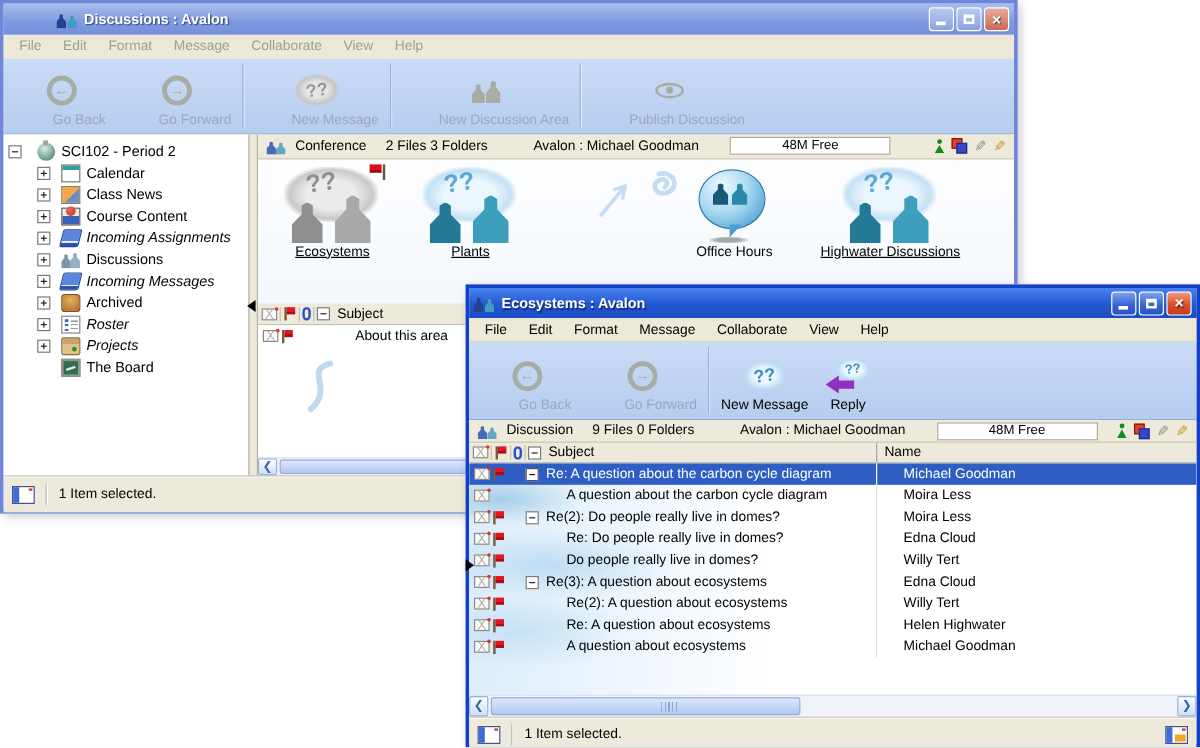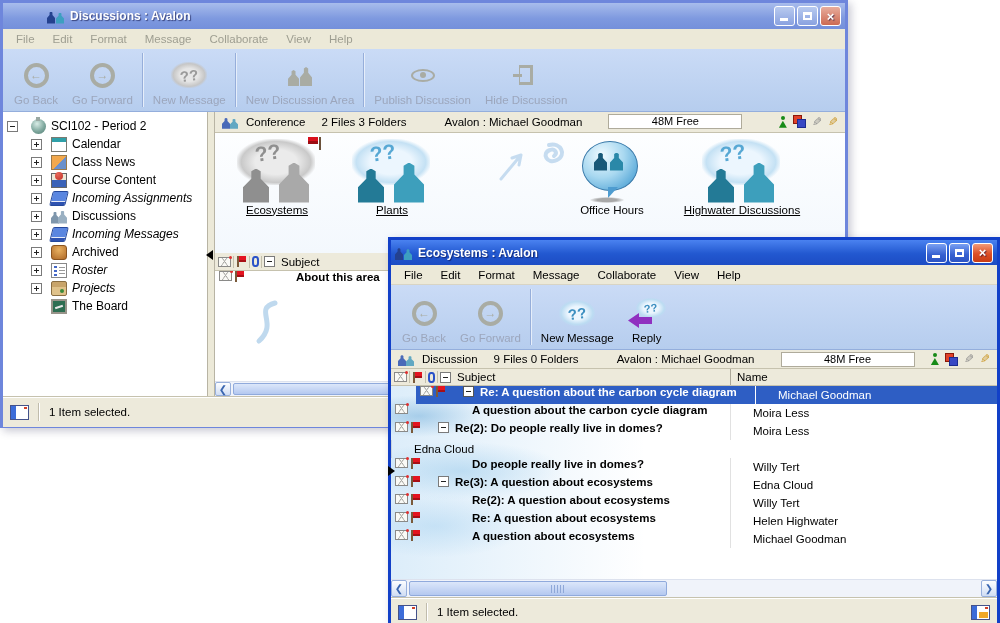--- a/index.html
+++ b/index.html
@@ -36,21 +36,21 @@
   #win-back .menubar{height:20px;color:#9E9E91;}
   #win-front .menubar{height:19px;color:#000;border-bottom:1px solid #D8D4C4;}
   .menu-item{padding:2px 9px;}
   .toolbar{display:flex;align-items:stretch;background:linear-gradient(180deg,#CADBF6,#B6CDEE);
            border-bottom:1px solid #94AEDC;padding-left:4px;}
   #win-back .toolbar{height:62px;}
   #win-front .toolbar{height:64px;}
   .tbtn{display:flex;flex-direction:column;align-items:center;justify-content:flex-end;
         padding:4px 7px 5px;gap:3px;font-size:11.5px;}
   .tbtn .tlabel{white-space:nowrap;}
-  .tbtn.disabled .tlabel{color:#9CA6BC;}
+  .tbtn.disabled .tlabel{color:#9CA6BC;margin-left:30px;}
   .tsep{width:1px;background:#96AEDA;border-right:1px solid #E6EEFA;margin:4px 2px;}
   .tbicon{height:32px;display:flex;align-items:center;justify-content:center;color:#A9ACA4;position:relative;}
   .ring{width:25px;height:25px;border:4px solid currentColor;border-radius:50%;display:flex;align-items:center;
         justify-content:center;font-size:12px;font-weight:bold;box-sizing:border-box;color:currentColor;}
   .mini-cloud{width:36px;height:26px;display:flex;align-items:center;justify-content:center;
       background:radial-gradient(ellipse at 50% 50%,#ECF6FE 35%,#BCDCF2 62%,rgba(188,220,242,0) 74%);}
   .mini-cloud b{color:#3D8FC0;font-size:15px;transform:rotate(-8deg);font-weight:bold;}
   .gray-art .mini-cloud{background:radial-gradient(ellipse at 50% 50%,#E6E6E6 35%,#C6C6C6 62%,rgba(198,198,198,0) 74%);}
   .gray-art .mini-cloud b{color:#9A9A9A;}
   .mini-people{width:26px;height:22px;position:relative;}
@@ -117,26 +117,26 @@
 
   .rows{position:relative;background:#FFF;overflow:hidden;}
   #front-rows{height:193px;
     background-image:
       radial-gradient(ellipse 95px 30px at 28px 30px, rgba(120,178,220,.55), rgba(120,178,220,0) 70%),
       radial-gradient(ellipse 150px 42px at 70px 85px, rgba(140,195,232,.45), rgba(140,195,232,0) 70%),
       radial-gradient(ellipse 130px 45px at 45px 140px, rgba(158,205,238,.42), rgba(158,205,238,0) 70%),
       linear-gradient(90deg, rgba(168,210,242,.40), rgba(255,255,255,0) 42%);}
   #back-rows{height:110px;}
   .mrow{height:18px;display:flex;align-items:center;position:relative;}
-  .mrow .sub{display:flex;width:339px;flex:none;height:100%;padding-left:4px;box-sizing:border-box;gap:2px;font-weight:bold;}
+  .mrow .sub{display:flex;align-items:center;width:339px;flex:none;height:100%;padding-left:4px;box-sizing:border-box;gap:2px;}
   .mrow .nm{flex:1;height:100%;display:flex;align-items:center;padding-left:22px;border-left:1px solid rgba(170,170,170,.35);box-sizing:border-box;}
   .mrow .sp0{width:13px;flex:none;}
   .mrow .sp1{width:43px;flex:none;}
   .mrow .mtext{margin-left:4px;white-space:nowrap;}
-  .mrow.selected{background:#2E5EC4;color:#fff;margin-left:25px;}
+  .mrow.selected{background:#2E5EC4;color:#fff;}
   .mrow.selected .nm{border-left-color:#fff;}
   .mrow.selected .box{border-color:#555;}
 
   
   .content-row{display:flex;height:284px;align-items:stretch;}
   .tree{width:204px;background:#FFF;padding-top:5px;box-sizing:border-box;overflow:hidden;}
   .vsplit{width:6px;background:#ECE9D8;border-left:1px solid #B8B4A4;border-right:1px solid #B8B4A4;position:relative;}
   .tri-left{position:absolute;left:-2px;top:138px;width:0;height:0;border-top:5px solid transparent;
             border-bottom:5px solid transparent;border-right:7px solid #000;}
   .mainpane{flex:1;display:flex;flex-direction:column;min-width:0;}
@@ -287,28 +287,20 @@
           <span class="tlabel">New Discussion Area</span>
         </div>
         <span class="tsep"></span>
         <div class="tbtn disabled">
           <span class="tbicon gray-art">
             <span class="eye">
               <i></i>
             </span>
           </span>
           <span class="tlabel">Publish Discussion</span>
-        </div>
-        <div class="tbtn disabled">
-          <span class="tbicon gray-art">
-            <span class="door">
-              <i></i>
-            </span>
-          </span>
-          <span class="tlabel">Hide Discussion</span>
         </div>
       </div>
     <div class="content-row">
       <div class="tree" id="back-tree">
           <div class="trow root">
             <span class="box"></span>
             <span class="ti ti-flask"></span>
             <span class="tlabel2">SCI102 - Period 2</span>
           </div>
           <div class="trow child">
@@ -580,20 +572,26 @@
           <div class="sub">
             <span class="env"></span>
             <span class="flg"></span>
             <span class="sp0"></span>
             <span class="box"></span>
             <span class="mtext">Re(2): Do people really live in domes?</span>
           </div>
           <div class="nm">Moira Less</div>
         </div>
         <div class="mrow">
+          <div class="sub">
+            <span class="env"></span>
+            <span class="flg"></span>
+            <span class="sp1"></span>
+            <span class="mtext">Re: Do people really live in domes?</span>
+          </div>
           <div class="nm">Edna Cloud</div>
         </div>
         <div class="mrow">
           <div class="sub">
             <span class="env"></span>
             <span class="flg"></span>
             <span class="sp1"></span>
             <span class="mtext">Do people really live in domes?</span>
           </div>
           <div class="nm">Willy Tert</div>

